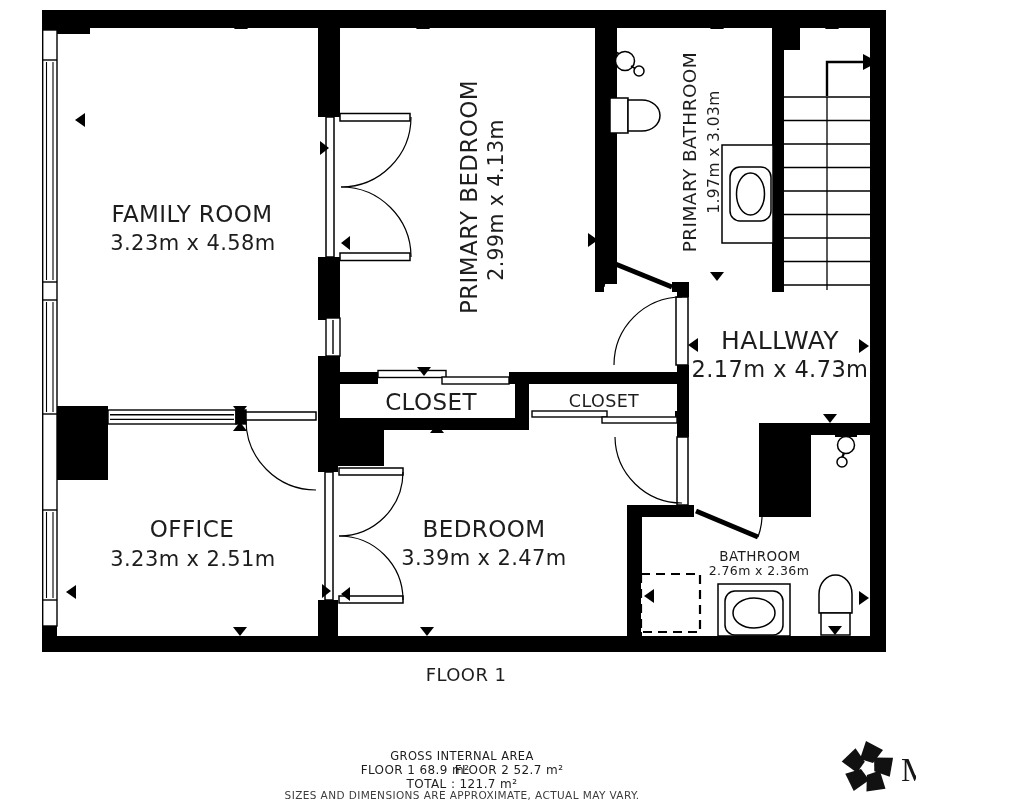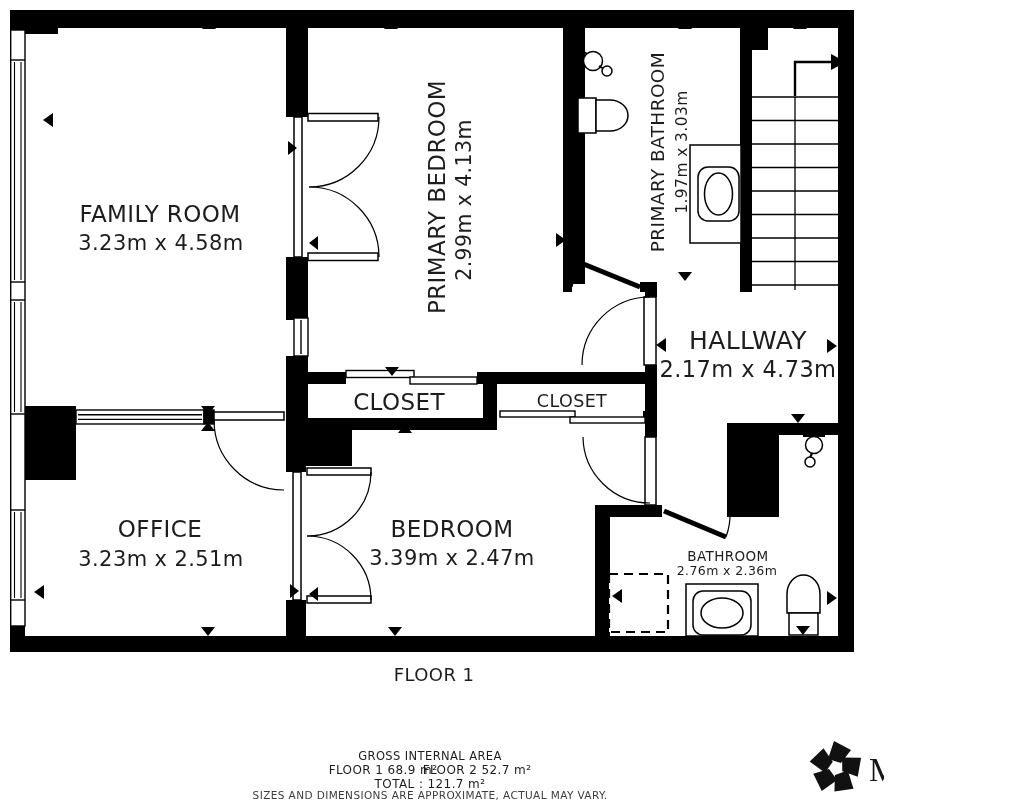--- a/index.html
+++ b/index.html
@@ -1,17 +1,17 @@
 <!DOCTYPE html>
 <html><head>
 <meta charset="utf-8">
 <style>
   html,body{margin:0;padding:0;background:#fff;}
   .stage{position:relative;width:884px;height:800px;background:#fff;overflow:hidden;
-         font-family:"DejaVu Sans","Liberation Sans",sans-serif;}
+         font-family:"DejaVu Sans","Liberation Sans",sans-serif;padding-left:32px;}
   svg{display:block;}
   text{fill:#1d1d1d;font-family:"DejaVu Sans","Liberation Sans",sans-serif;letter-spacing:.4px;}
   .brandtext{font-family:"Liberation Serif","DejaVu Serif",serif;letter-spacing:.5px;fill:#161616;}
   .footnote{fill:#3c3c3c;}
 </style>
 </head>
 <body>
 
 <div class="stage">
 <svg viewBox="0 0 1024 800" width="1024" height="800">

